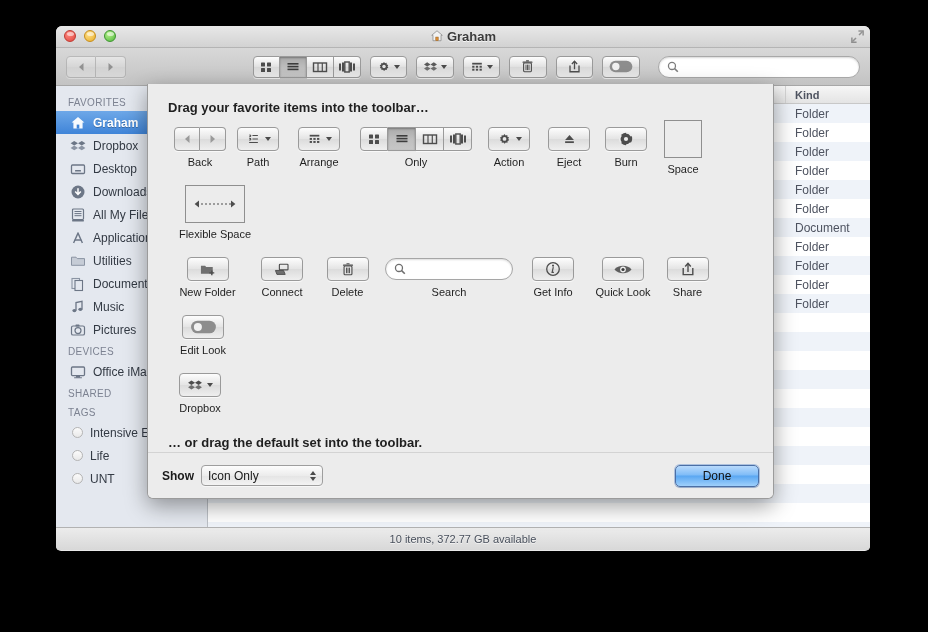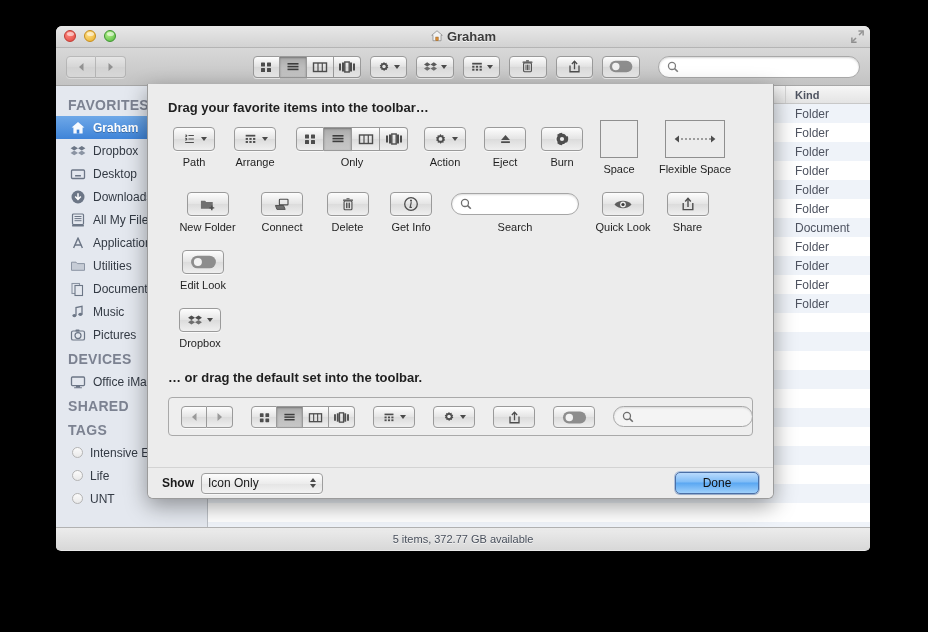--- a/index.html
+++ b/index.html
@@ -124,21 +124,21 @@
 
   .sidebar {
     width: 152px;
     background: #e4e8ef;
     border-right: 1px solid #bcc0c6;
     padding-top: 6px;
     overflow: hidden;
     font-size: 12px;
   }
   .sb-header {
-    font-size: 14px; font-weight: bold; letter-spacing: 0.3px;
+    font-size: 10px; font-weight: normal; letter-spacing: 0.3px;
     color: #7c8291;
     padding: 5px 10px 3px 12px;
     text-transform: uppercase;
   }
   .sb-item {
     height: 23px;
     display: flex; align-items: center;
     gap: 7px;
     padding-left: 14px;
     color: #333a44;
@@ -288,21 +288,21 @@
   .ds-search {
     width: 140px; height: 21px;
     background: #f4f4f4; border: 1px solid #a6a6a6;
     border-radius: 11px;
     box-shadow: inset 0 1px 2px rgba(0,0,0,0.1);
     display: flex; align-items: center; padding: 0 8px;
   }
 
   .sheet-footer {
     position: absolute; left: 0; right: 0; bottom: 0;
-    height: 31px;
+    height: 46px;
     display: flex; align-items: center;
     padding: 0 14px;
     border-top: 1px solid #d3d3d3;
     background: #ececec;
   }
   .show-label { font-size: 12px; font-weight: bold; color: #1a1a1a; margin-right: 7px; }
   .popup {
     width: 122px; height: 21px;
     background: linear-gradient(to bottom, #fdfdfd 0%, #ececec 50%, #e4e4e4 51%, #f3f3f3 100%);
     border: 1px solid #9e9e9e;
@@ -752,30 +752,47 @@
         <div class="row"></div>
         <div class="row"></div>
         <div class="row"></div>
         <div class="row"></div>
         <div class="row"></div>
       </div>
     </div>
   </div>
 
   <div class="statusbar">
-    <span>5 items, 372.77 GB available</span>
+    <span>10 items, 372.77 GB available</span>
   </div>
 
   <div class="sheet">
     <div class="sheet-body">
 
       <div class="sheet-title">Drag your favorite items into the toolbar…</div>
 
       <div class="palette">
 
+        <div class="pal-item" style="width:64px">
+          <div class="pal-ctl">
+            <div class="pseg">
+              <div class="pbtn" style="width:26px">
+                <svg width="9" height="10" viewBox="0 0 9 10">
+                    <path d="M6.5 1 L2 5 L6.5 9 Z" fill="#9a9a9a"></path>
+                  </svg>
+              </div>
+              <div class="pbtn" style="width:26px">
+                <svg width="9" height="10" viewBox="0 0 9 10">
+                    <path d="M2.5 1 L7 5 L2.5 9 Z" fill="#9a9a9a"></path>
+                  </svg>
+              </div>
+            </div>
+          </div>
+          <div class="pal-label">Back</div>
+        </div>
 
         <div class="pal-item" style="width:52px">
           <div class="pal-ctl">
             <div class="pbtn" style="width:42px">
               <svg width="15" height="14" viewBox="0 0 16 16">
                 <path d="M3.2 3.4 C5.6 3.4 5.6 5.4 3.2 5.4" fill="none" stroke="#4d4d4d" stroke-width="1.2"></path>
                 <path d="M3.2 7.3 C5.6 7.3 5.6 9.3 3.2 9.3" fill="none" stroke="#4d4d4d" stroke-width="1.2"></path>
                 <line x1="6.8" y1="4" x2="13" y2="4" stroke="#4d4d4d" stroke-width="1.4"></line>
                 <line x1="6.8" y1="8" x2="13" y2="8" stroke="#4d4d4d" stroke-width="1.4"></line>
                 <line x1="3" y1="12" x2="13" y2="12" stroke="#4d4d4d" stroke-width="1.4"></line>
@@ -940,43 +957,43 @@
                 <rect x="5.3" y="1.2" width="3.4" height="1.3" rx="0.5" fill="#4d4d4d"></rect>
                 <line x1="5.4" y1="6" x2="5.4" y2="11.9" stroke="#4d4d4d" stroke-width="1"></line>
                 <line x1="7" y1="6" x2="7" y2="11.9" stroke="#4d4d4d" stroke-width="1"></line>
                 <line x1="8.6" y1="6" x2="8.6" y2="11.9" stroke="#4d4d4d" stroke-width="1"></line>
               </svg>
             </div>
           </div>
           <div class="pal-label">Delete</div>
         </div>
 
+        <div class="pal-item" style="width:142px">
+          <div class="pal-ctl">
+            <div class="pal-search">
+              <svg width="12" height="12" viewBox="0 0 14 14">
+                <circle cx="5.8" cy="5.8" r="4.1" fill="none" stroke="#6e6e6e" stroke-width="1.5"></circle>
+                <line x1="8.9" y1="8.9" x2="12.6" y2="12.6" stroke="#6e6e6e" stroke-width="1.8"></line>
+              </svg>
+            </div>
+          </div>
+          <div class="pal-label">Search</div>
+        </div>
+
         <div class="pal-item" style="width:66px">
           <div class="pal-ctl">
             <div class="pbtn" style="width:42px">
               <svg width="16" height="16" viewBox="0 0 16 16">
                 <circle cx="8" cy="8" r="6.3" fill="none" stroke="#4d4d4d" stroke-width="1.3"></circle>
                 <path d="M8.6 4.4 L7.2 4.4 M8.3 6.1 L7.1 11.3 L8.9 11.3" stroke="#4d4d4d" stroke-width="1.2" fill="none"></path>
                 <circle cx="8.1" cy="4.7" r="0.95" fill="#4d4d4d"></circle>
               </svg>
             </div>
           </div>
           <div class="pal-label">Get Info</div>
-        </div>
-
-        <div class="pal-item" style="width:142px">
-          <div class="pal-ctl">
-            <div class="pal-search">
-              <svg width="12" height="12" viewBox="0 0 14 14">
-                <circle cx="5.8" cy="5.8" r="4.1" fill="none" stroke="#6e6e6e" stroke-width="1.5"></circle>
-                <line x1="8.9" y1="8.9" x2="12.6" y2="12.6" stroke="#6e6e6e" stroke-width="1.8"></line>
-              </svg>
-            </div>
-          </div>
-          <div class="pal-label">Search</div>
         </div>
 
         <div class="pal-item" style="width:74px">
           <div class="pal-ctl">
             <div class="pbtn" style="width:42px">
               <svg width="20" height="13" viewBox="0 0 20 13">
                 <path d="M1.5 6.5 C5 1.6 15 1.6 18.5 6.5 C15 11.4 5 11.4 1.5 6.5 Z" fill="#5e5e5e"></path>
                 <circle cx="10" cy="6.5" r="2.9" fill="#ececec"></circle>
                 <circle cx="10" cy="6.5" r="1.6" fill="#3a3a3a"></circle>
               </svg>

